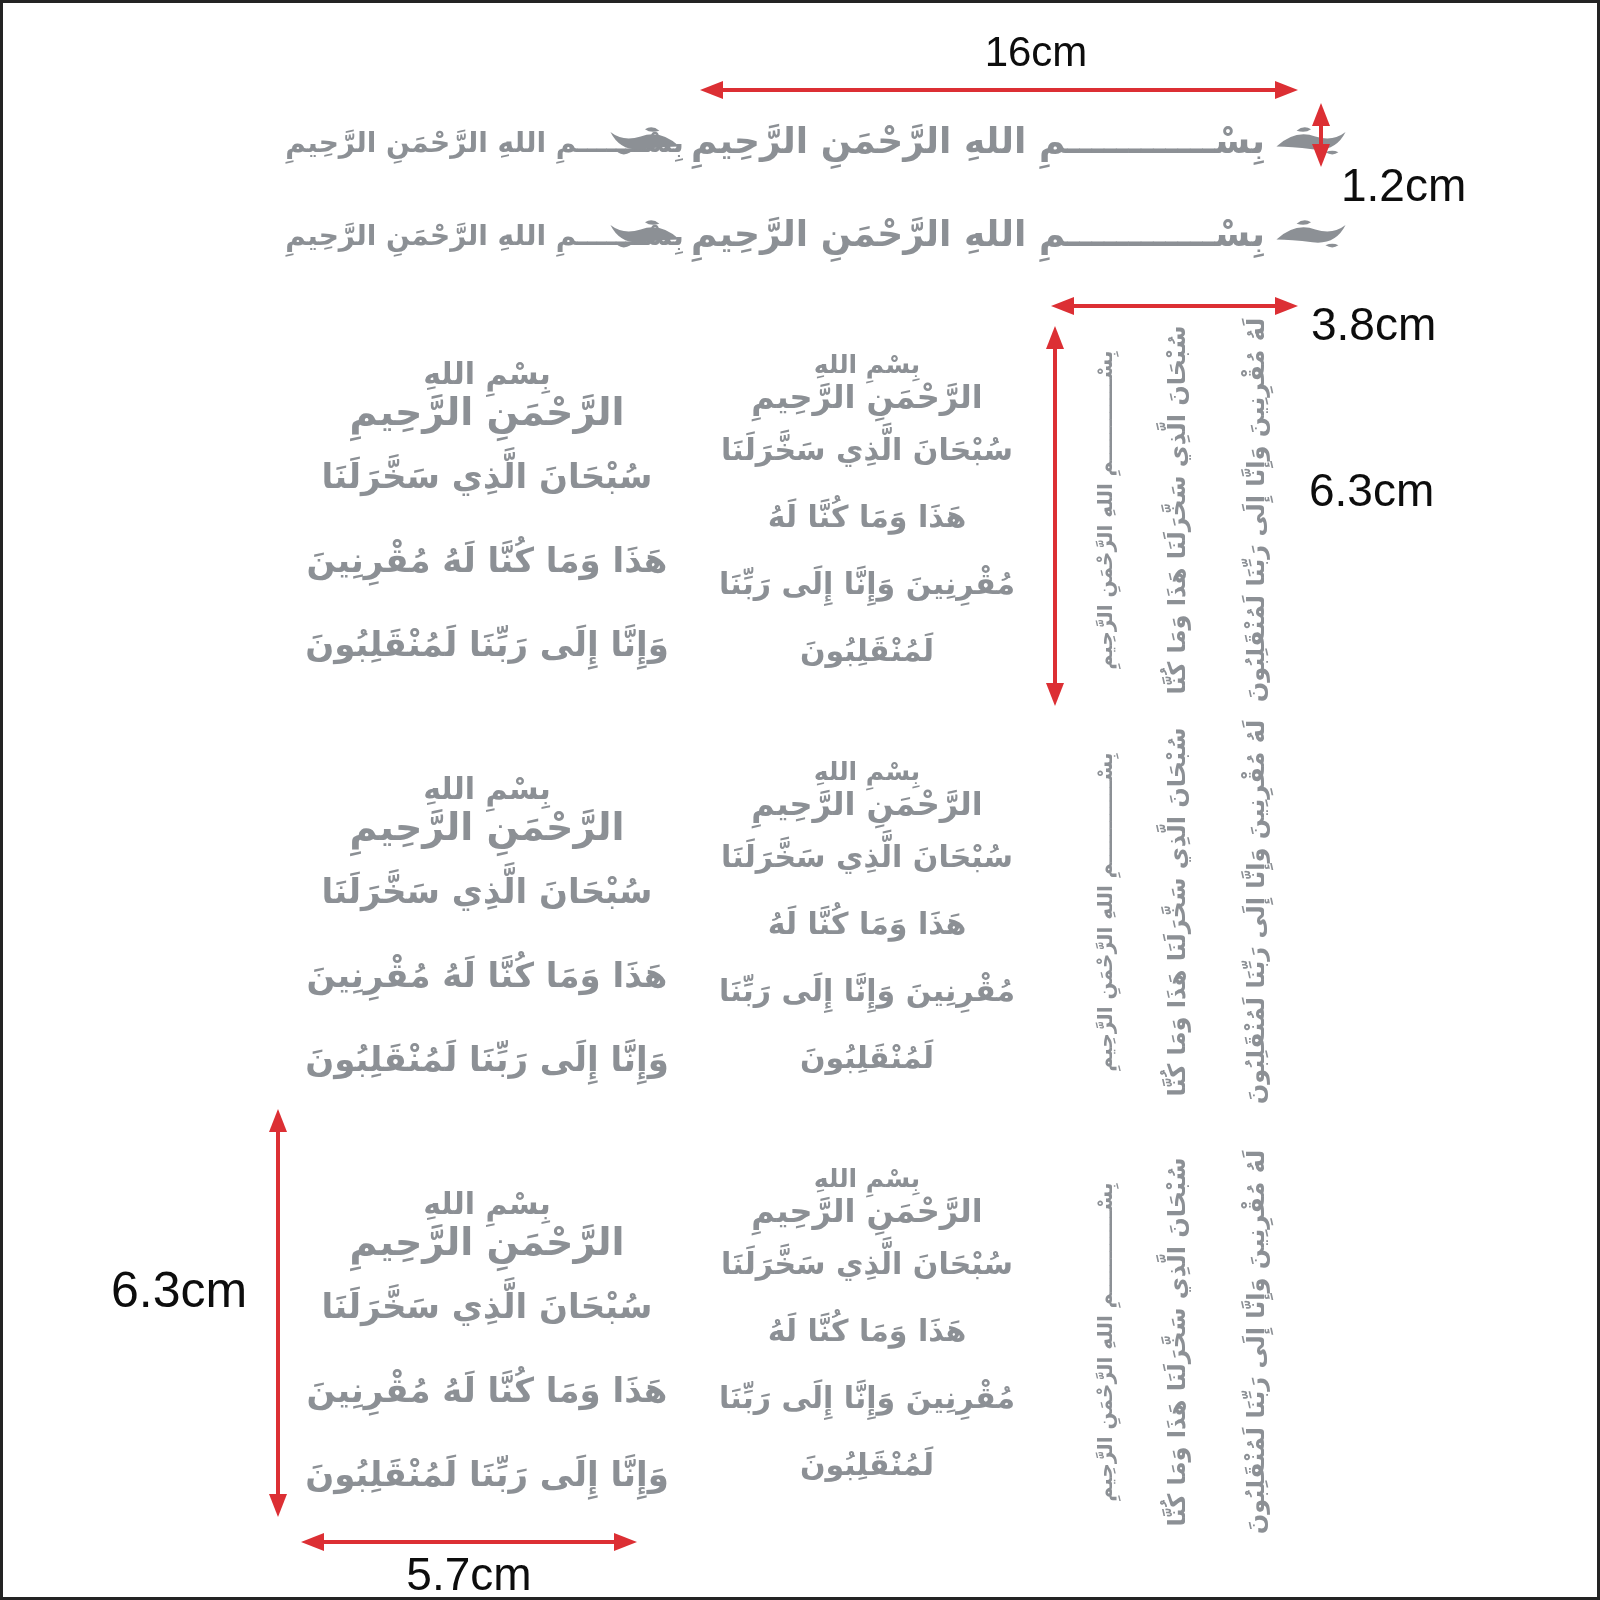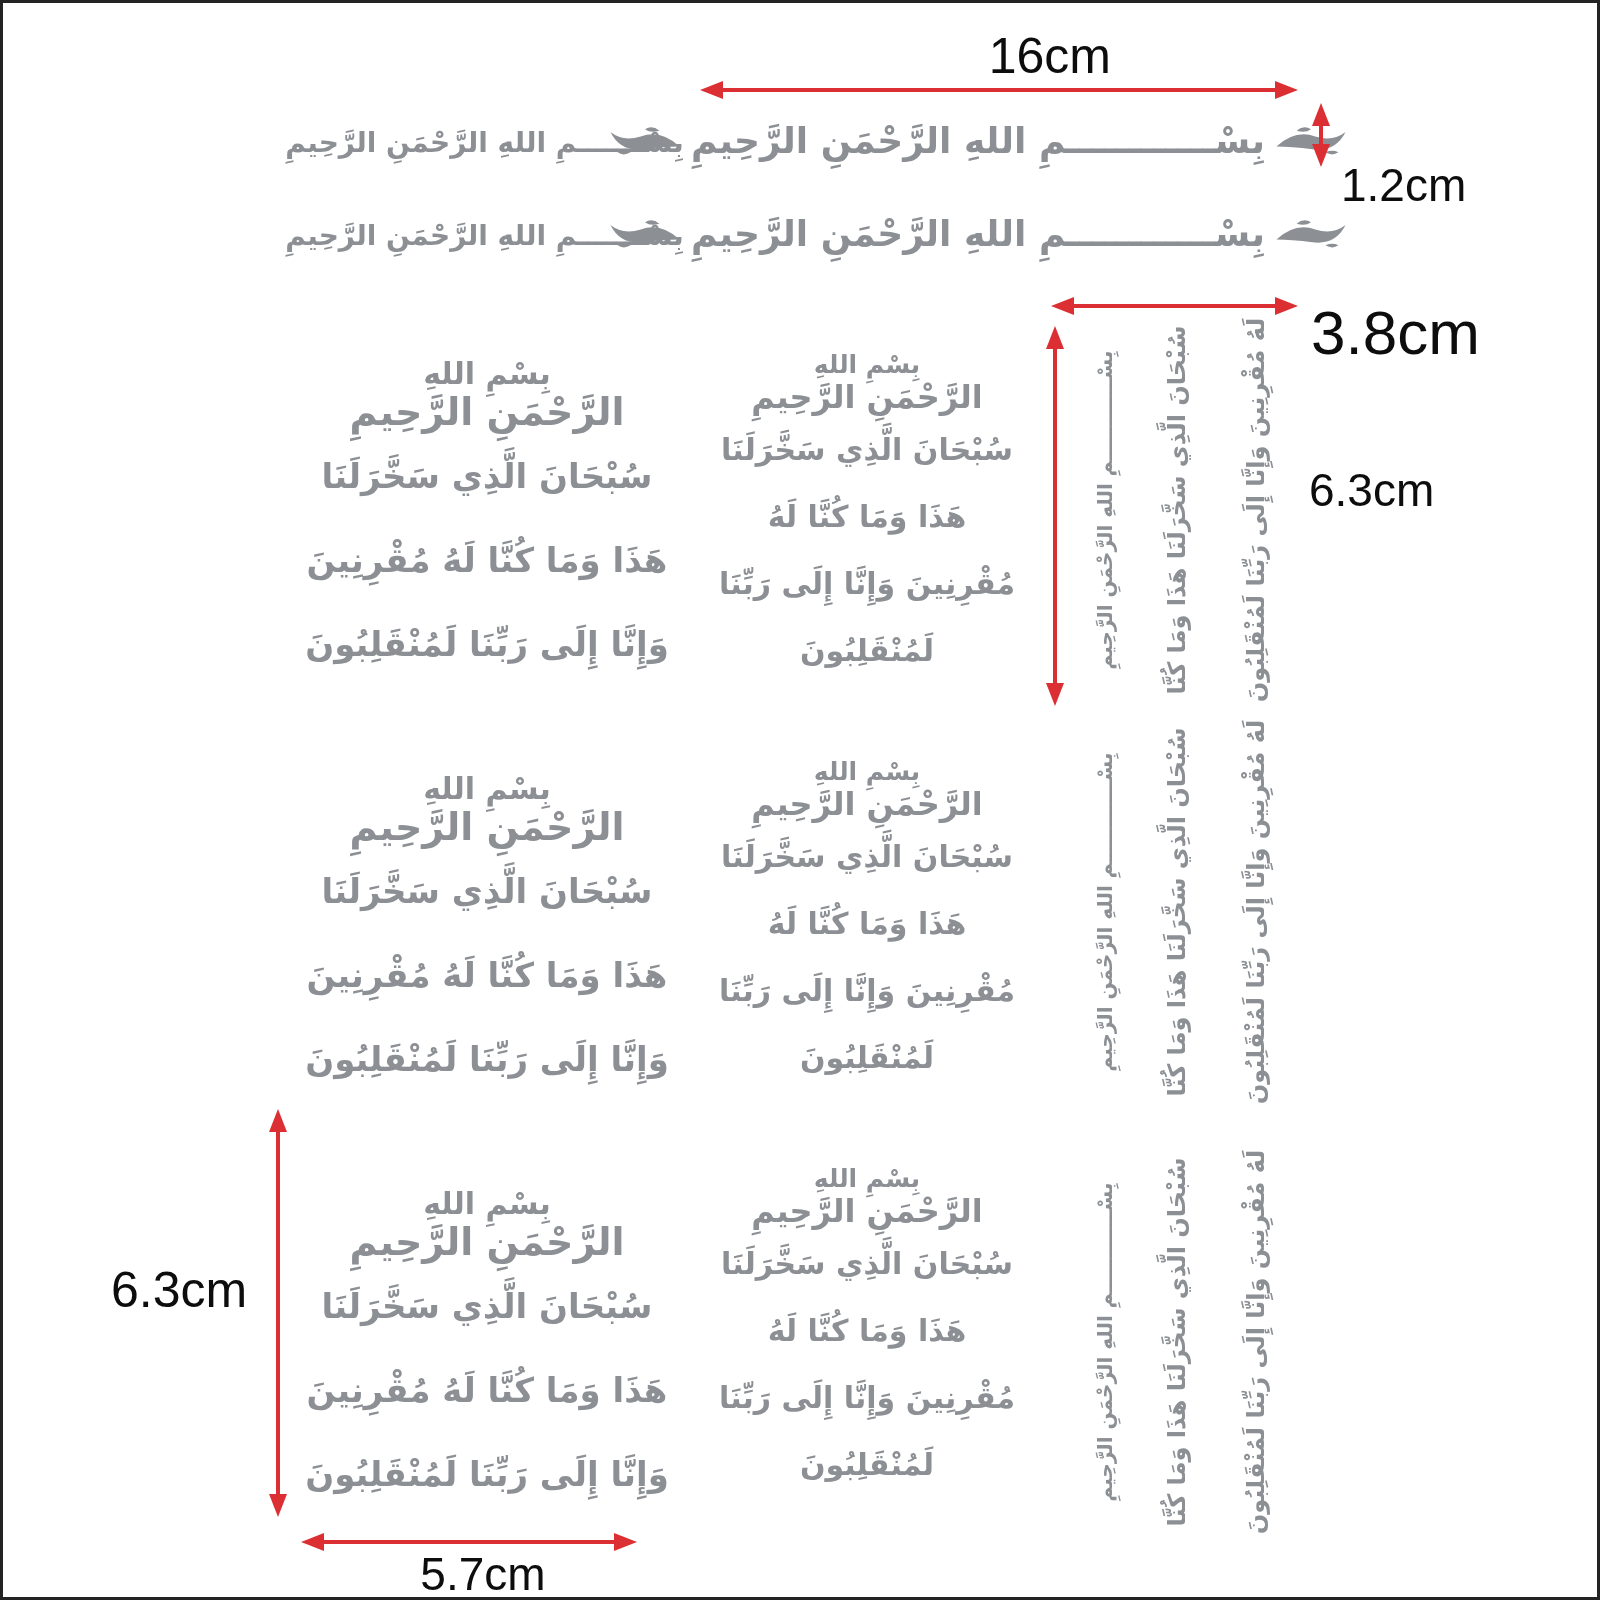--- a/index.html
+++ b/index.html
@@ -55,21 +55,21 @@
     border-bottom:23px solid var(--dimension-red,#dc2f34); }
   .v-arrow .head-b { position:absolute; bottom:0; left:0; width:0; height:0;
     border-left:9px solid transparent; border-right:9px solid transparent;
     border-top:23px solid var(--dimension-red,#dc2f34); }
 </style>
 </head>
 <body>
 
 <div class="sheet">
 
-  <div class="dim-label" style="left:958px; top:26px; width:150px; font-size:50px; text-align:right;">16cm</div>
+  <div class="dim-label" style="left:958px; top:26px; width:150px; font-size:42px; text-align:center;">16cm</div>
   <div class="h-arrow" style="left:697px; top:78px; width:598px;">
     <span class="head-l"></span>
     <span class="line"></span>
     <span class="head-r"></span>
   </div>
 
   <div class="bstrip callig" style="left:288px; top:100px; width:387px; height:78px; font-size:28px;">
     <span class="btext" lang="ar">بِسْـــــــمِ اللهِ الرَّحْمَنِ الرَّحِيمِ</span>
   </div>
   <div class="bstrip callig" style="left:650px; top:96px; width:650px; height:82px; font-size:36px;">
@@ -203,36 +203,36 @@
       <div class="vstrip-line callig" lang="ar">سُبْحَانَ الَّذِي سَخَّرَلَنَا هَذَا وَمَا كُنَّا</div>
       <div class="vstrip-line callig" lang="ar">لَهُ مُقْرِنِينَ وَإِنَّا إِلَى رَبِّنَا لَمُنْقَلِبُونَ</div>
     </div>
   </div>
 
   <div class="h-arrow" style="left:1048px; top:294px; width:247px;">
     <span class="head-l"></span>
     <span class="line"></span>
     <span class="head-r"></span>
   </div>
-  <div class="dim-label" style="left:1308px; top:296px; font-size:62px;">3.8cm</div>
+  <div class="dim-label" style="left:1308px; top:296px; font-size:46px;">3.8cm</div>
 
   <div class="v-arrow" style="left:1043px; top:323px; height:380px;">
     <span class="head-t"></span>
     <span class="line"></span>
     <span class="head-b"></span>
   </div>
   <div class="dim-label" style="left:1306px; top:462px; font-size:46px;">6.3cm</div>
 
   <div class="dim-label" style="left:108px; top:1260px; font-size:50px;">6.3cm</div>
   <div class="v-arrow" style="left:266px; top:1106px; height:408px;">
     <span class="head-t"></span>
     <span class="line"></span>
     <span class="head-b"></span>
   </div>
 
   <div class="h-arrow" style="left:298px; top:1530px; width:336px;">
     <span class="head-l"></span>
     <span class="line"></span>
     <span class="head-r"></span>
   </div>
-  <div class="dim-label" style="left:400px; top:1546px; width:160px; text-align:center; font-size:46px;">5.7cm</div>
+  <div class="dim-label" style="left:386px; top:1546px; width:160px; text-align:center; font-size:46px;">5.7cm</div>
 
 </div>
 
 </body></html>

